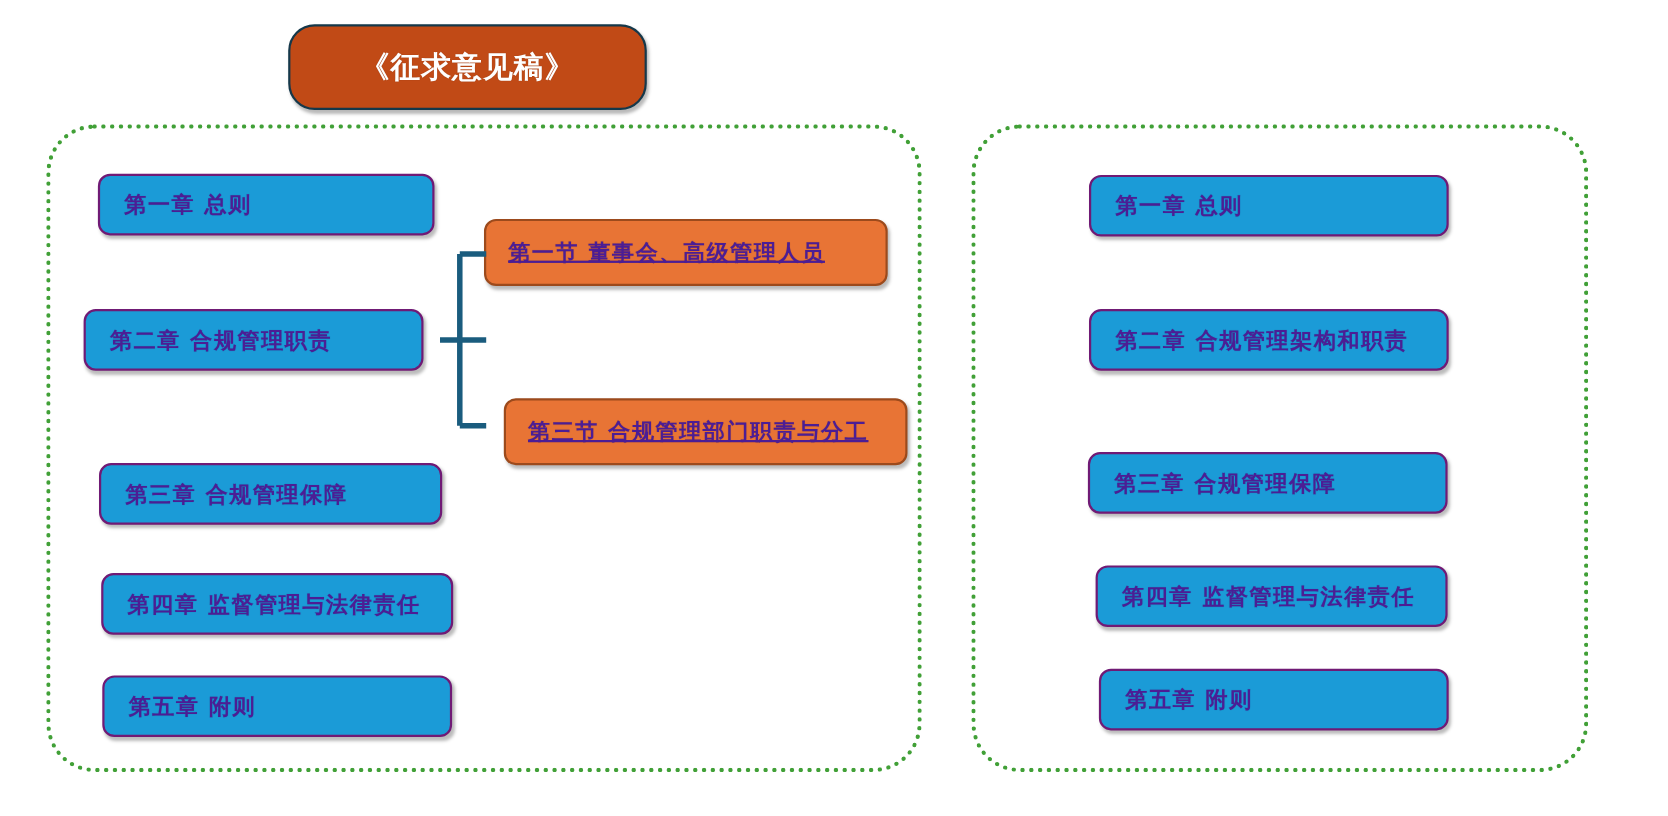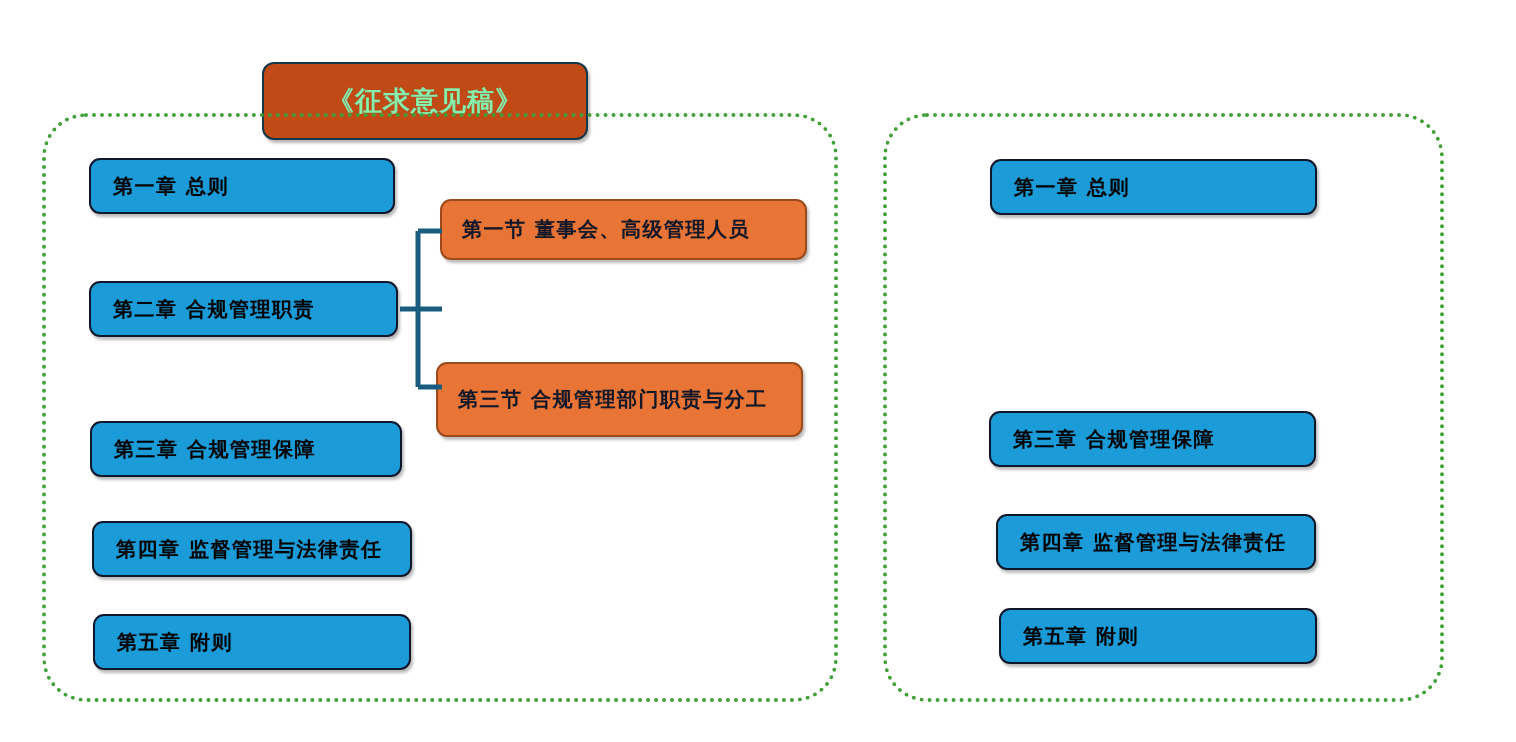--- a/index.html
+++ b/index.html
@@ -16,83 +16,83 @@
     height: 742px;
     background: #ffffff;
     overflow: hidden;
   }
 
   
   .title-pill {
     position: absolute;
     background: #C14A16;
     border: 2px solid #15384A;
-    border-radius: 12px;
-    color: #86efac;
+    border-radius: 24px;
+    color: #ffffff;
     display: flex;
     align-items: center;
     justify-content: center;
     font-size: 27px;
     font-weight: bold;
     letter-spacing: 1px;
     box-shadow: 2px 3px 3px rgba(0,0,0,0.28);
     text-shadow: 0 0 1px rgba(0,0,0,0.25);
     box-sizing: border-box;
-    margin-top: 40px;
   }
   #title-left  { left: 262px; top: 22px;  width: 326px; height: 78px; }
   #title-right { left: 1041px; top: 22px; width: 240px; height: 78px; }
 
   
   .group-box {
     position: absolute;
     border: 4px dotted #41A037;
     border-radius: 44px;
     background: transparent;
     box-sizing: border-box;
   }
   #group-left  { left: 42px;  top: 113px; width: 796px; height: 589px; }
   #group-right { left: 883px; top: 113px; width: 561px; height: 589px; }
 
   
   .chapter-box {
     position: absolute;
     background: #1B9BD7;
-    border: 2px solid #0f172a;
+    border: 2px solid #701a75;
     border-radius: 11px;
-    color: #000000;
+    color: #4c1d95;
     display: flex;
     align-items: center;
     font-size: 20px;
     font-weight: bold;
     padding-left: 22px;
     letter-spacing: 1.5px;
     box-sizing: border-box;
     box-shadow: 2px 3px 3px rgba(0,0,0,0.27);
     text-shadow: 0 0 1px rgba(0,0,0,0.2);
     white-space: nowrap;
   }
 
   
   .section-box {
     position: absolute;
     background: #E87435;
     border: 2px solid #9C4A1C;
     border-radius: 11px;
-    color: #0f172a;
+    color: #4c1d95;
     display: flex;
     align-items: center;
     font-size: 20px;
     font-weight: bold;
     padding-left: 20px;
     letter-spacing: 1.5px;
     box-sizing: border-box;
     box-shadow: 2px 3px 3px rgba(0,0,0,0.27);
     text-shadow: 0 0 1px rgba(0,0,0,0.2);
     white-space: nowrap;
+    text-decoration: underline;
   }
 
   
   #connector {
     position: absolute;
     left: 400px;
     top: 218px;
     width: 46px;
     height: 180px;
   }
@@ -104,43 +104,44 @@
 
   <div class="title-pill" id="title-left">《征求意见稿》</div>
 
 
   <div class="group-box" id="group-left"></div>
 
   <div class="group-box" id="group-right"></div>
 
   <div class="chapter-box" style="left:89px;  top:158px; width:306px; height:56px;">第一章  总则</div>
 
-  <div class="chapter-box" style="left:89px;  top:281px; width:309px; height:56px;">第二章  合规管理职责</div>
+  <div class="chapter-box" style="left:76px;  top:281px; width:309px; height:56px;">第二章  合规管理职责</div>
 
   <div class="chapter-box" style="left:90px;  top:421px; width:312px; height:56px;">第三章  合规管理保障</div>
 
   <div class="chapter-box" style="left:92px;  top:521px; width:320px; height:56px;">第四章  监督管理与法律责任</div>
 
   <div class="chapter-box" style="left:93px;  top:614px; width:318px; height:56px;">第五章  附则</div>
 
   <div class="section-box" style="left:440px; top:199px; width:367px; height:61px;">第一节  董事会、高级管理人员</div>
 
 
-  <div class="section-box" style="left:436px; top:362px; width:367px; height:75px;">第三节  合规管理部门职责与分工</div>
+  <div class="section-box" style="left:458px; top:362px; width:367px; height:61px;">第三节  合规管理部门职责与分工</div>
 
   <svg id="connector" viewBox="0 0 46 180" preserveAspectRatio="none">
     <path d="M0,91 L18,91" fill="none" stroke="#1A5C7E" stroke-width="5"></path>
     <path d="M18,13 L18,169" fill="none" stroke="#1A5C7E" stroke-width="5"></path>
     <path d="M18,13 L42,13" fill="none" stroke="#1A5C7E" stroke-width="5"></path>
     <path d="M18,91 L42,91" fill="none" stroke="#1A5C7E" stroke-width="5"></path>
     <path d="M18,169 L42,169" fill="none" stroke="#1A5C7E" stroke-width="5"></path>
   </svg>
 
   <div class="chapter-box" style="left:990px; top:159px; width:327px; height:56px;">第一章  总则</div>
 
+  <div class="chapter-box" style="left:990px; top:281px; width:327px; height:56px;">第二章  合规管理架构和职责</div>
 
   <div class="chapter-box" style="left:989px; top:411px; width:327px; height:56px;">第三章  合规管理保障</div>
 
   <div class="chapter-box" style="left:996px; top:514px; width:320px; height:56px;">第四章  监督管理与法律责任</div>
 
   <div class="chapter-box" style="left:999px; top:608px; width:318px; height:56px;">第五章  附则</div>
 
 </div>
 
 </body></html>

